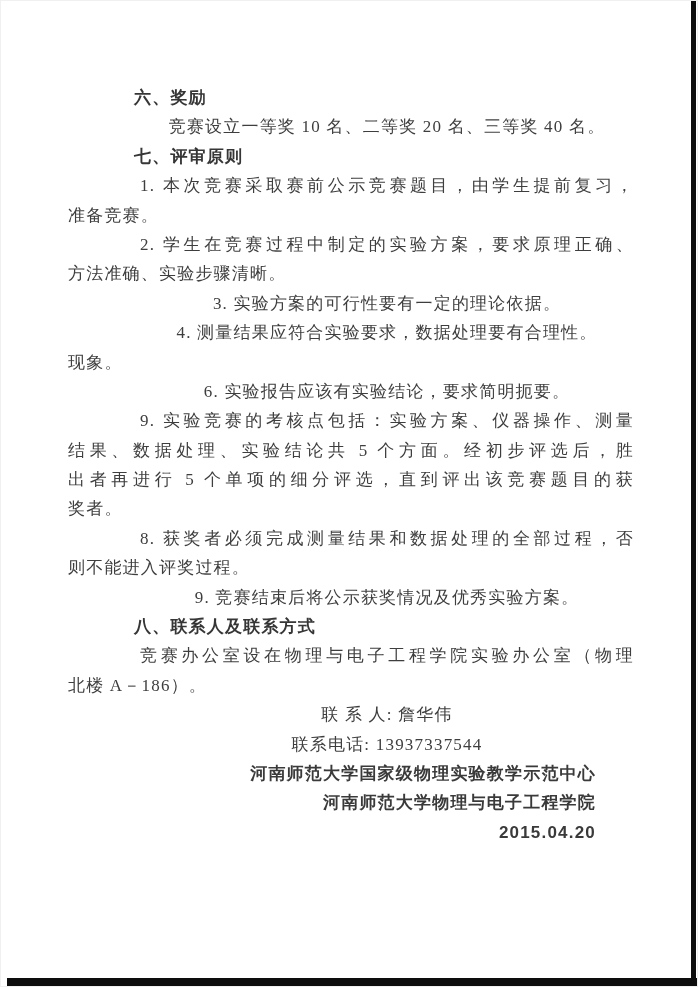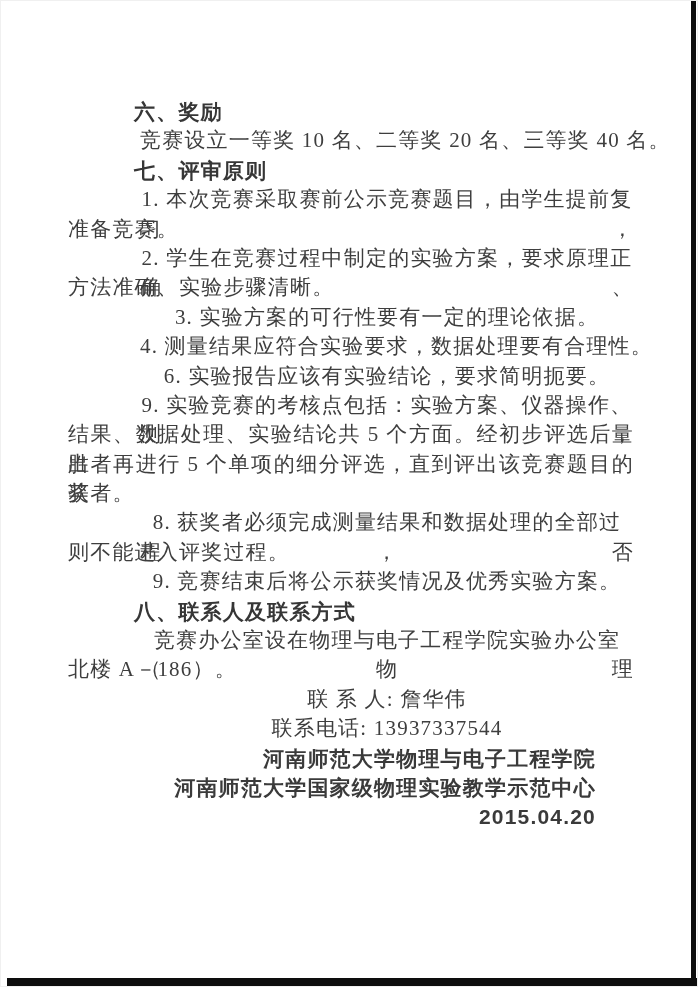--- a/index.html
+++ b/index.html
@@ -30,23 +30,23 @@
     position: absolute;
     left: 6px;
     right: 0;
     bottom: 0;
     height: 8px;
     background: #0d0d0d;
   }
   .content {
     position: absolute;
     left: 67px;
-    top: 96px;
+    top: 82px;
     width: 566px;
-    font-size: 21px;
+    font-size: 17px;
     color: #3e3e3e;
     letter-spacing: 1.2px;
   }
   .line {
     height: 29.4px;
     line-height: 29.4px;
     white-space: nowrap;
     overflow: visible;
   }
   .line.justify {
@@ -83,33 +83,34 @@
   <div class="content">
     <div class="line heading">六、奖励</div>
     <div class="line indent">竞赛设立一等奖 10 名、二等奖 20 名、三等奖 40 名。</div>
     <div class="line heading">七、评审原则</div>
     <div class="line indent justify">1. 本次竞赛采取赛前公示竞赛题目，由学生提前复习，</div>
     <div class="line">准备竞赛。</div>
     <div class="line indent justify">2. 学生在竞赛过程中制定的实验方案，要求原理正确、</div>
     <div class="line">方法准确、实验步骤清晰。</div>
     <div class="line indent">3. 实验方案的可行性要有一定的理论依据。</div>
     <div class="line indent">4. 测量结果应符合实验要求，数据处理要有合理性。</div>
+    <div class="line">现象。</div>
     <div class="line indent">6. 实验报告应该有实验结论，要求简明扼要。</div>
     <div class="line indent justify">9. 实验竞赛的考核点包括：实验方案、仪器操作、测量</div>
     <div class="line justify">结果、数据处理、实验结论共 5 个方面。经初步评选后，胜</div>
     <div class="line justify">出者再进行 5 个单项的细分评选，直到评出该竞赛题目的获</div>
     <div class="line">奖者。</div>
     <div class="line indent justify">8. 获奖者必须完成测量结果和数据处理的全部过程，否</div>
     <div class="line">则不能进入评奖过程。</div>
     <div class="line indent">9. 竞赛结束后将公示获奖情况及优秀实验方案。</div>
     <div class="line heading">八、联系人及联系方式</div>
     <div class="line indent justify">竞赛办公室设在物理与电子工程学院实验办公室（物理</div>
     <div class="line">北楼 A－186）。</div>
     <div class="line indent">联 系 人: 詹华伟</div>
     <div class="line indent">联系电话: 13937337544</div>
+    <div class="line sig">河南师范大学国家级物理实验教学示范中心</div>
     <div class="line sig">河南师范大学物理与电子工程学院</div>
-    <div class="line sig">河南师范大学国家级物理实验教学示范中心</div>
     <div class="line sig">2015.04.20</div>
   </div>
 
   <div class="scan-edge-right"></div>
   <div class="scan-edge-bottom"></div>
 </div>
 
 </body></html>

